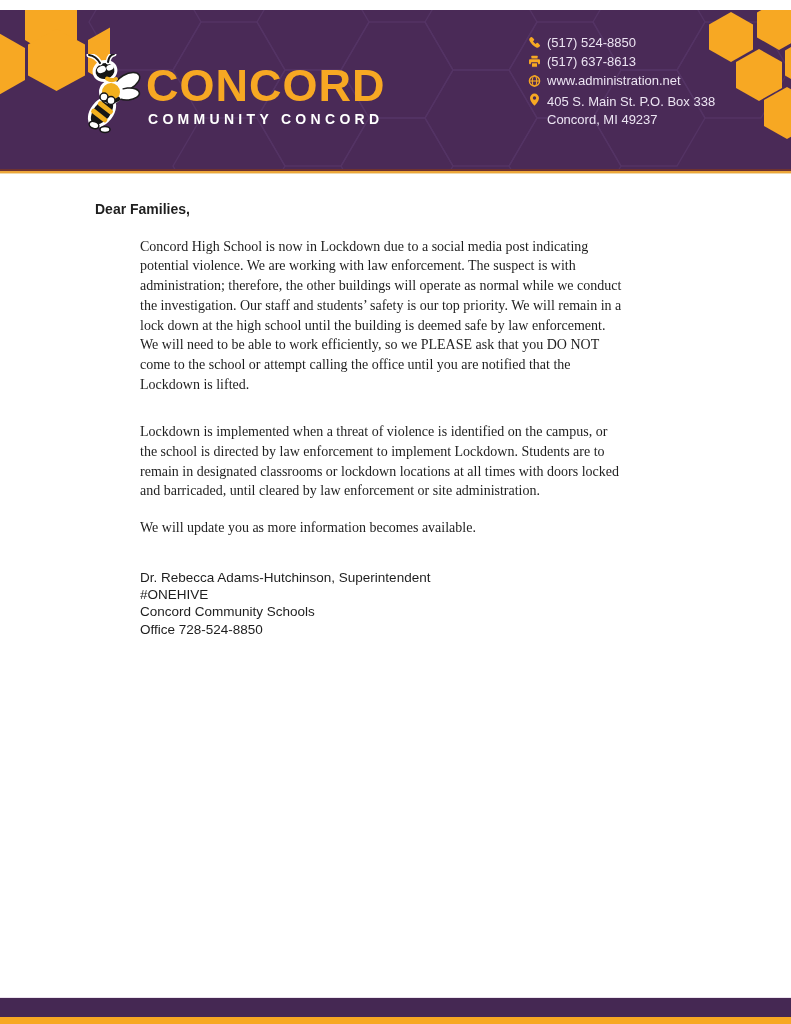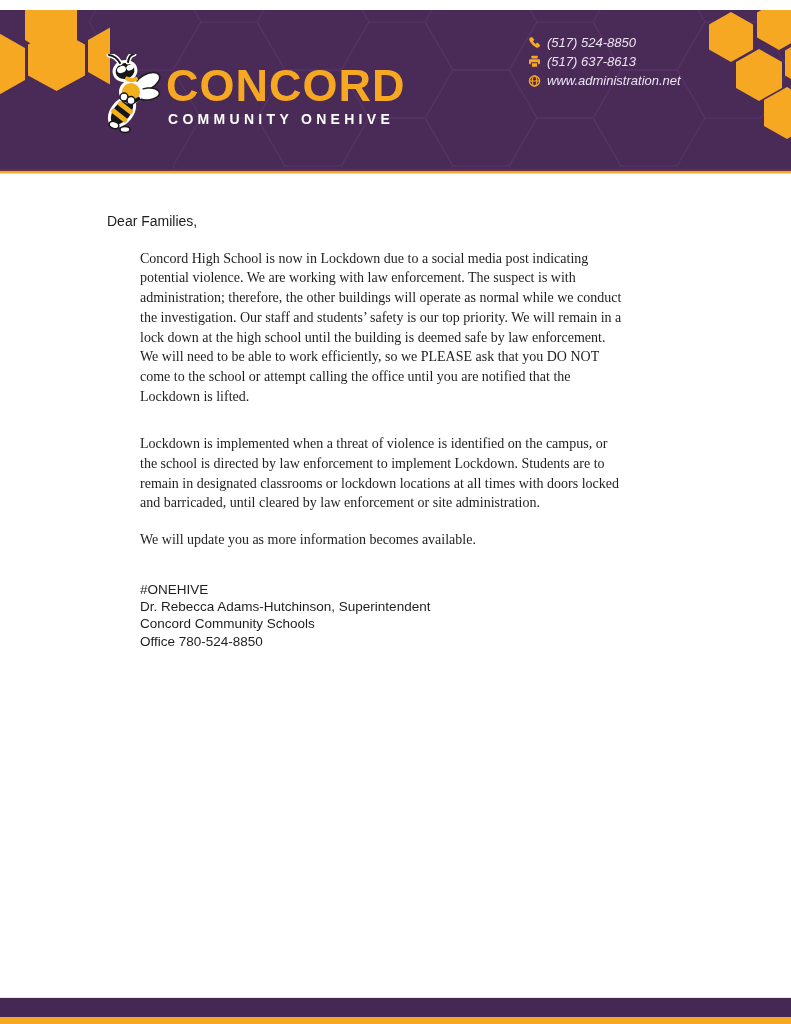--- a/index.html
+++ b/index.html
@@ -25,43 +25,43 @@
   }
   .hexpat{position:absolute;left:0;top:0;}
   .hex-corner{position:absolute;top:0;}
   .hex-corner.left{left:0;}
   .hex-corner.right{right:0;}
   .rule{position:absolute;left:0;width:791px;}
   .rule.dark{top:169px;height:2px;background:var(--dark-rule);}
   .rule.gold{top:171px;height:2px;background:var(--gold-rule);}
   .rule.pale{top:173px;height:1px;background:var(--pale-rule);}
   
-  .logo{position:absolute;left:100px;top:44px;display:flex;}
+  .logo{position:absolute;left:80px;top:44px;display:flex;}
   .mascot{width:64px;height:80px;flex:0 0 auto;}
   .wordmark{margin-left:2px;padding-top:10px;}
   .brand-primary{
     font-size:45px;line-height:43px;font-weight:800;letter-spacing:1px;
     color:var(--orange);
   }
   .brand-secondary{
     margin-top:4px;margin-left:2px;font-size:14px;font-weight:700;
     letter-spacing:4.3px;color:#ffffff;white-space:nowrap;
   }
   
   .contact{position:absolute;left:528px;top:26px;color:var(--contact-text);font-size:13px;}
-  .contact-row{display:flex;align-items:flex-start;margin-bottom:5px;line-height:14px;font-style:italic;}
+  .contact-row{display:flex;align-items:flex-start;margin-bottom:5px;line-height:14px;}
   .contact-row .cicon{width:13px;height:14px;flex:0 0 auto;margin-right:6px;margin-top:0;}
   .contact-row.address{margin-top:3px;}
   .addr-lines{line-height:17.5px;}
   
   .letter{
     position:absolute;left:95px;top:200px;width:660px;
     color:var(--body-text);font-size:14px;line-height:19.7px;
   }
-  .salutation{margin:12px;}
+  .salutation{margin:0;font-weight:bold;}
   .para{margin:17px 0 0 45px;width:610px;white-space:pre-line;font-family:Liberation Serif, serif;}
   .para.p2{margin-top:28px;}
   .para.p3{}
   .signature{margin:31px 0 0 45px;font-size:13.5px;line-height:17.3px;}
   .sig-line{white-space:nowrap;}
   
   .footer-light{position:absolute;left:0;top:997px;width:791px;height:1px;background:#ece3ee;}
   .footer-purple{position:absolute;left:0;top:998px;width:791px;height:19px;background:var(--purple-dark);background:#452853;}
   .footer-orange{position:absolute;left:0;top:1017px;width:791px;height:7px;background:var(--orange);}
 </style>
@@ -130,21 +130,21 @@
         <path d="M28 8 Q29 1 34 0" fill="none" stroke="#161616" stroke-width="2" stroke-linecap="round"></path>
 
         <circle cx="24" cy="43" r="4" fill="#ffffff" stroke="#161616" stroke-width="1.5"></circle>
         <circle cx="31" cy="46.5" r="4" fill="#ffffff" stroke="#161616" stroke-width="1.5"></circle>
 
         <ellipse cx="14" cy="71" rx="5" ry="3.4" transform="rotate(20 14 71)" fill="#ffffff" stroke="#161616" stroke-width="1.5"></ellipse>
         <ellipse cx="25" cy="75.5" rx="5" ry="3" fill="#ffffff" stroke="#161616" stroke-width="1.5"></ellipse>
       </svg>
       <div class="wordmark">
         <div class="brand-primary">CONCORD</div>
-        <div class="brand-secondary">COMMUNITY ONEHIVE</div>
+        <div class="brand-secondary">COMMUNITY CONCORD</div>
       </div>
     </div>
 
     <div class="contact">
       <div class="contact-row">
         <svg class="cicon" viewBox="0 0 13 14" fill="#f7a823">
           <path d="M4.1 1.2 5.9 3a1 1 0 0 1 0 1.4l-.9.9c.6 1.2 1.5 2.1 2.7 2.7l.9-.9a1 1 0 0 1 1.4 0l1.8 1.8a1 1 0 0 1 0 1.4l-.8.8c-.7.7-1.8.9-2.7.4C5.6 10.3 2.9 7.6 1.5 4.8c-.5-.9-.3-2 .4-2.7l.8-.8a1 1 0 0 1 1.4-.1z"></path>
         </svg>
         <span>(517) 524-8850</span>
       </div>
@@ -156,20 +156,30 @@
         </svg>
         <span>(517) 637-8613</span>
       </div>
       <div class="contact-row">
         <svg class="cicon" viewBox="0 0 13 14" fill="none" stroke="#f7a823">
           <circle cx="6.5" cy="7" r="5.1" stroke-width="1.4"></circle>
           <ellipse cx="6.5" cy="7" rx="2.2" ry="5.1" stroke-width="1.1"></ellipse>
           <line x1="1.4" y1="7" x2="11.6" y2="7" stroke-width="1.1"></line>
         </svg>
         <span>www.administration.net</span>
+      </div>
+      <div class="contact-row address">
+        <svg class="cicon" viewBox="0 0 13 14" fill="#f7a823">
+          <path d="M6.5 0.6A4.5 4.5 0 0 0 2 5.1c0 3.4 4.5 7.7 4.5 7.7s4.5-4.3 4.5-7.7A4.5 4.5 0 0 0 6.5.6z"></path>
+          <circle cx="6.5" cy="5" r="1.7" fill="#4a2a57"></circle>
+        </svg>
+        <span class="addr-lines">
+          <span>405 S. Main St. P.O. Box 338</span><br>
+          <span>Concord, MI 49237</span>
+        </span>
       </div>
     </div>
   </div>
 
   <div class="rule dark"></div>
   <div class="rule gold"></div>
   <div class="rule pale"></div>
 
   <main class="letter">
     <p class="salutation">Dear Families,</p>
@@ -180,24 +190,24 @@
 lock down at the high school until the building is deemed safe by law enforcement.
 We will need to be able to work efficiently, so we PLEASE ask that you DO NOT
 come to the school or attempt calling the office until you are notified that the
 Lockdown is lifted.</p>
     <p class="para p2">Lockdown is implemented when a threat of violence is identified on the campus, or
 the school is directed by law enforcement to implement Lockdown. Students are to
 remain in designated classrooms or lockdown locations at all times with doors locked
 and barricaded, until cleared by law enforcement or site administration.</p>
     <p class="para p3">We will update you as more information becomes available.</p>
     <div class="signature">
+      <div class="sig-line">Dr. Rebecca Adams-Hutchinson, Superintendent</div>
       <div class="sig-line">#ONEHIVE</div>
-      <div class="sig-line">Dr. Rebecca Adams-Hutchinson, Superintendent</div>
       <div class="sig-line">Concord Community Schools</div>
-      <div class="sig-line">Office 780-524-8850</div>
+      <div class="sig-line">Office 728-524-8850</div>
     </div>
   </main>
 
   <div class="footer-light"></div>
   <div class="footer-purple"></div>
   <div class="footer-orange"></div>
 
 </div>
 
 </body></html>

